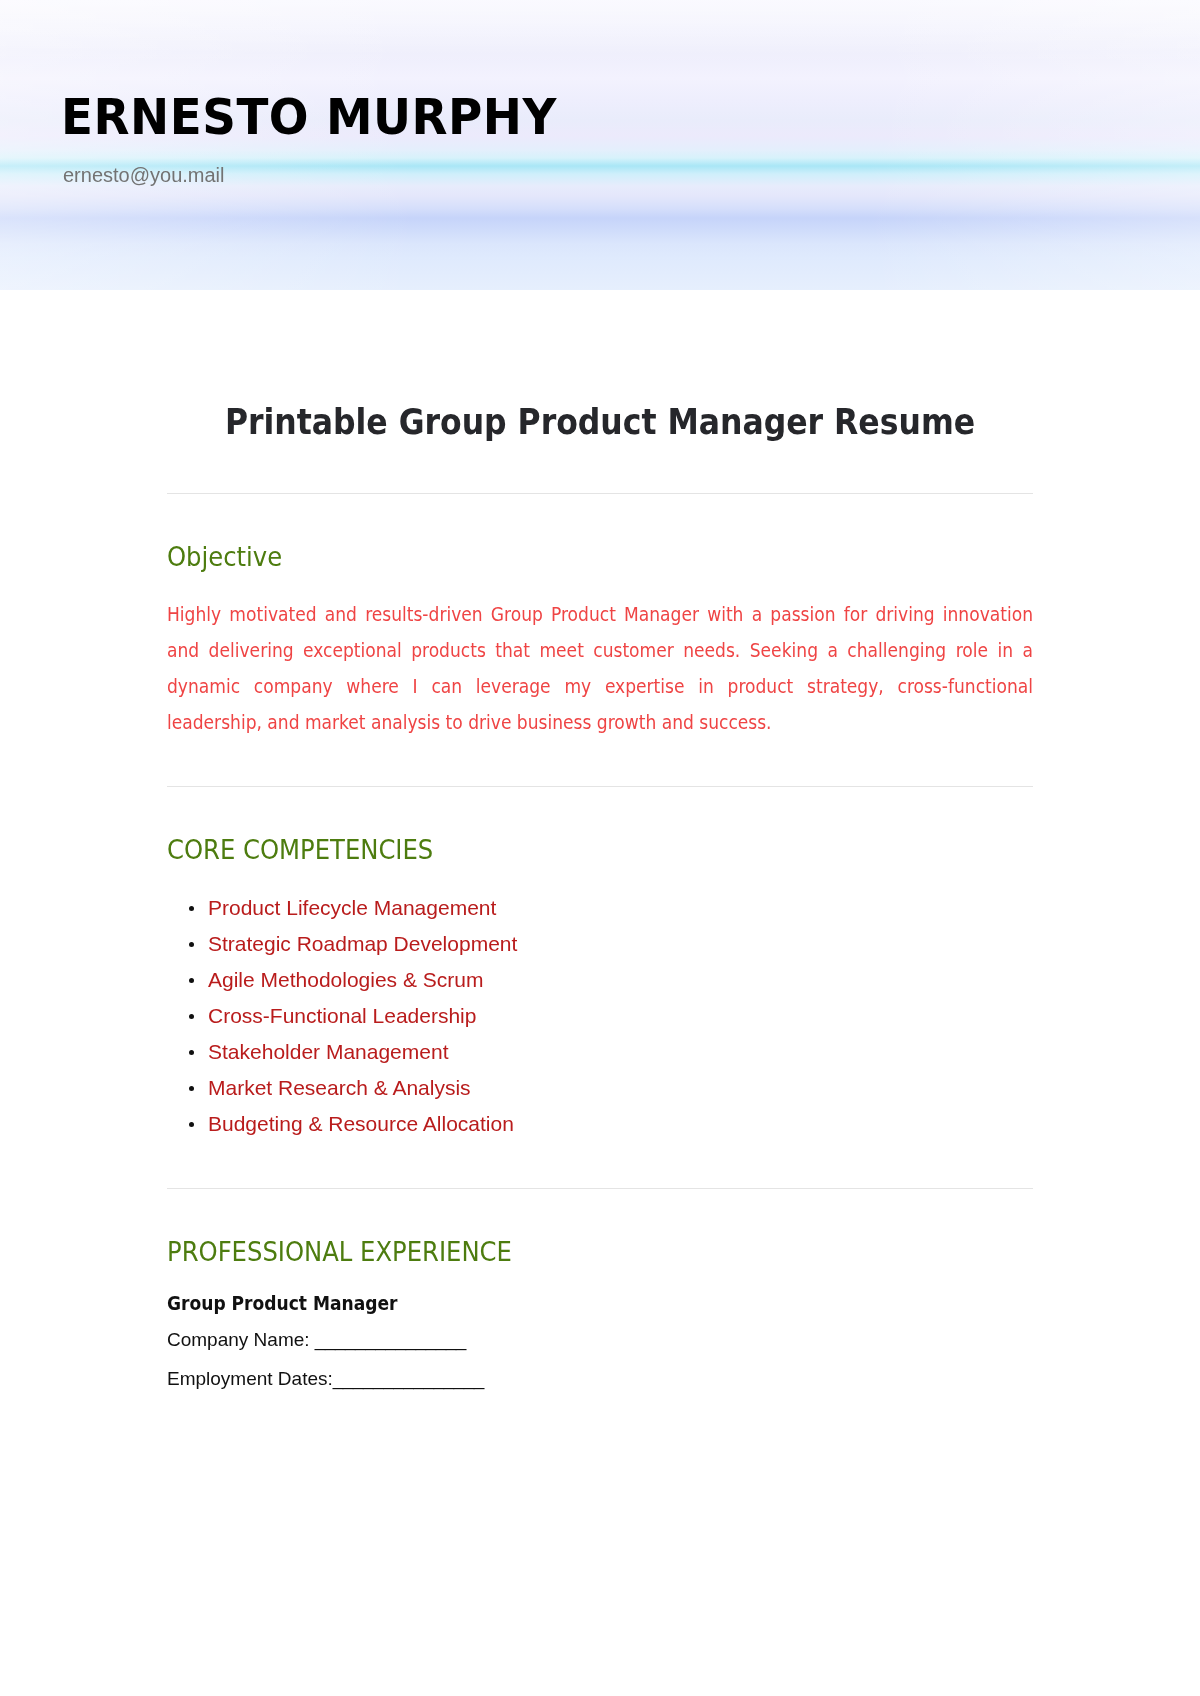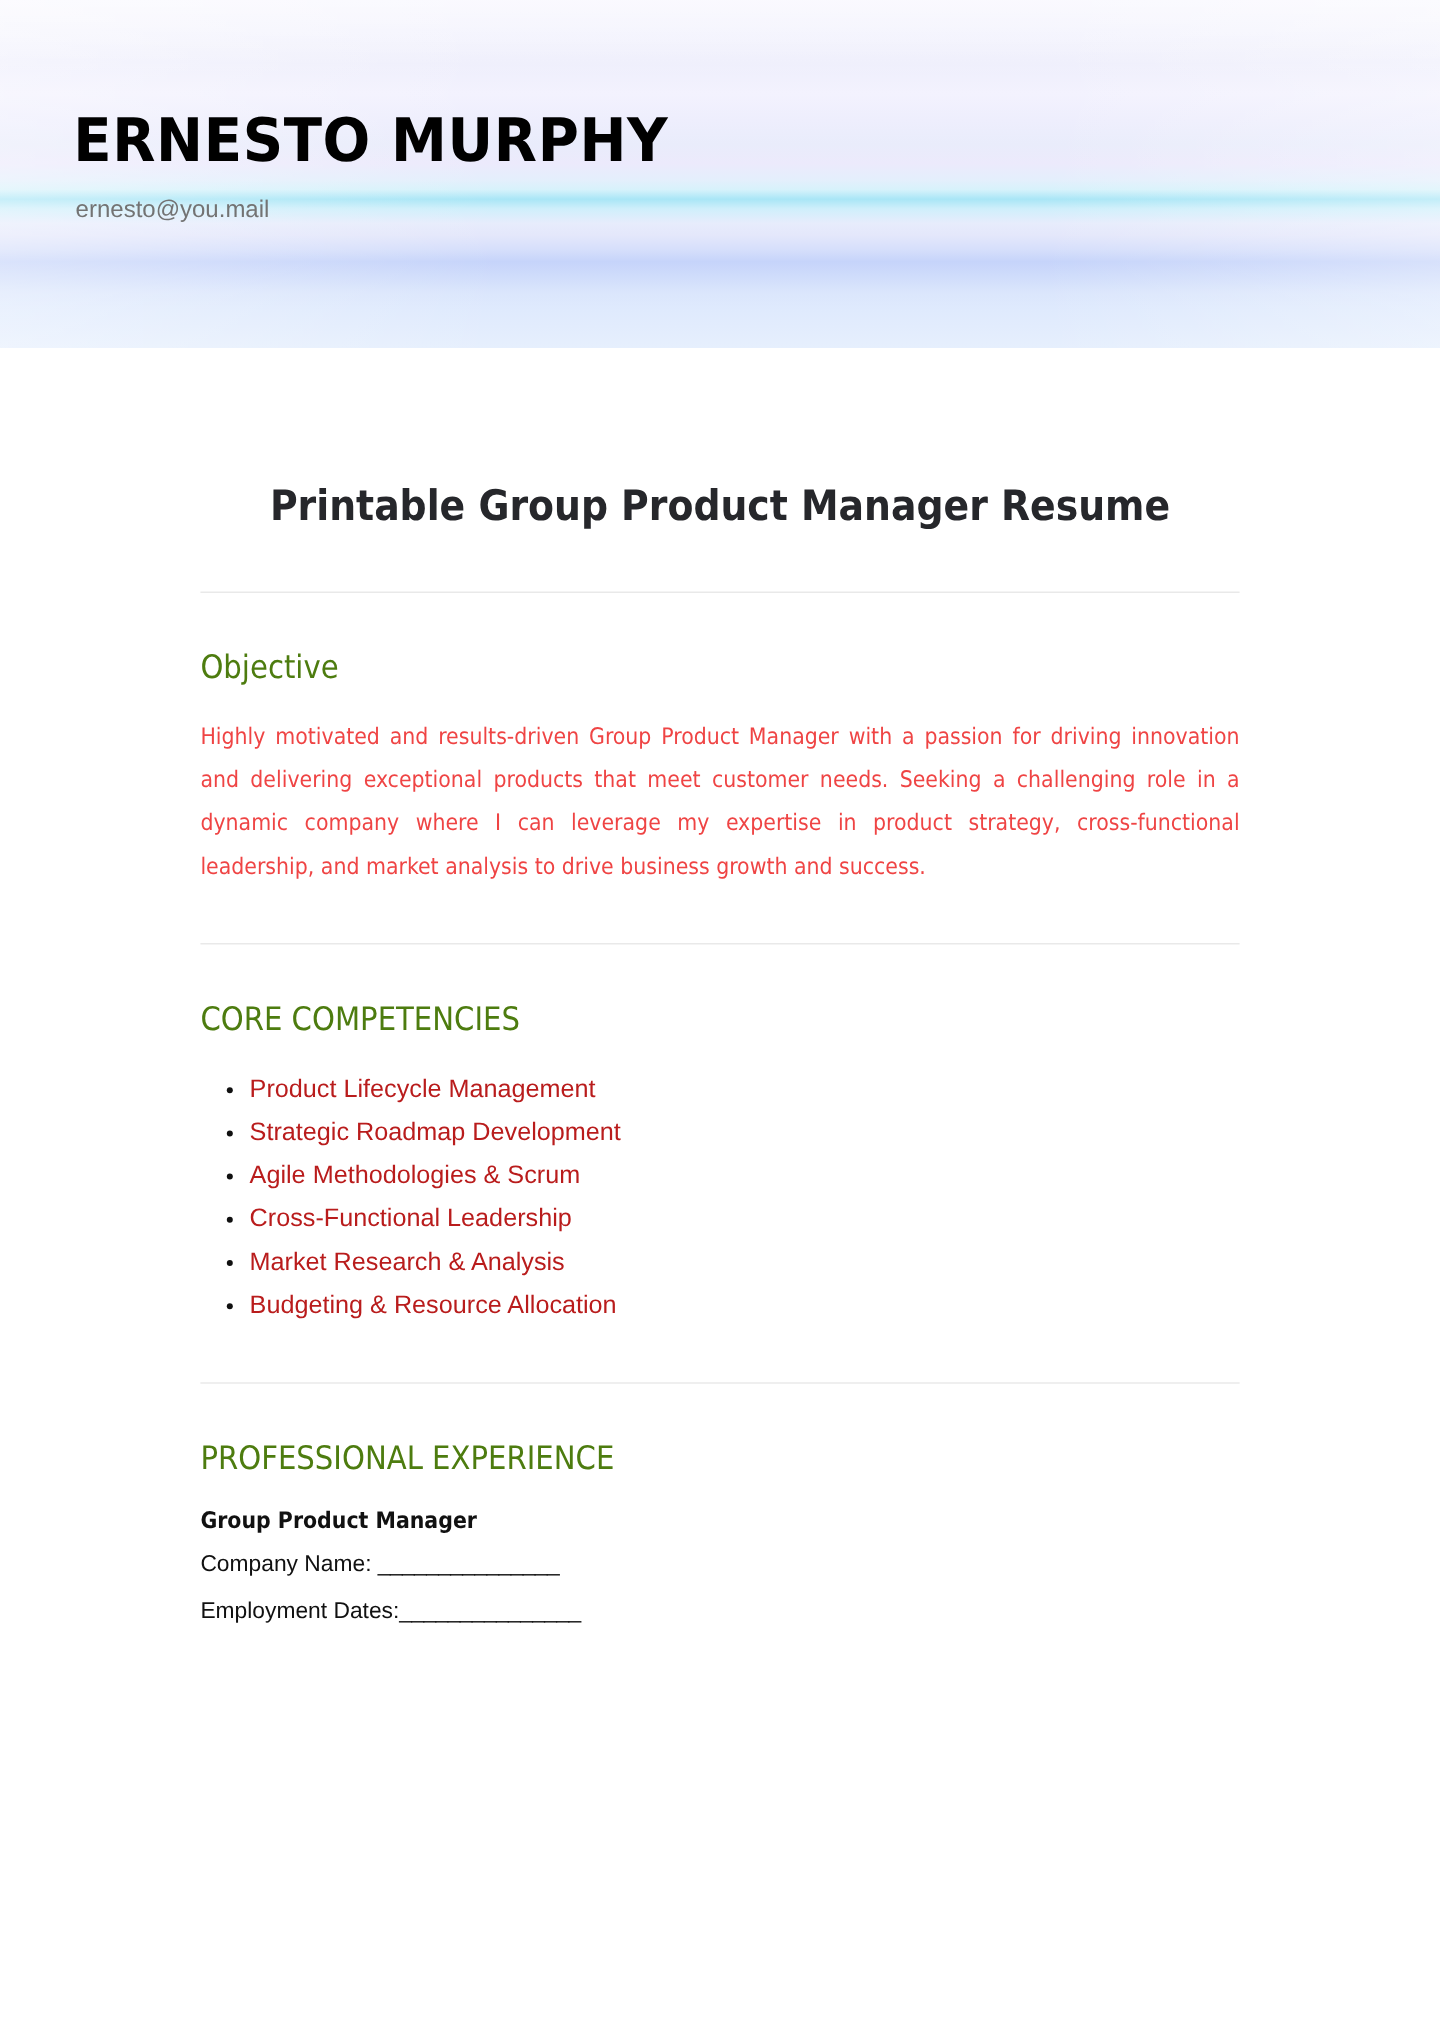--- a/index.html
+++ b/index.html
@@ -216,20 +216,21 @@
     <p class="body-paragraph">Highly motivated and results-driven Group Product Manager with a passion for driving innovation and delivering exceptional products that meet customer needs. Seeking a challenging role in a dynamic company where I can leverage my expertise in product strategy, cross-functional leadership, and market analysis to drive business growth and success.</p>
 
     <hr class="rule rule-objective">
 
     <h3 class="section-heading h-core">CORE COMPETENCIES</h3>
     <ul class="bullet-list">
       <li>Product Lifecycle Management</li>
       <li>Strategic Roadmap Development</li>
       <li>Agile Methodologies &amp; Scrum</li>
       <li>Cross-Functional Leadership</li>
+      <li>Stakeholder Management</li>
       <li>Market Research &amp; Analysis</li>
       <li>Budgeting &amp; Resource Allocation</li>
     </ul>
 
     <hr class="rule rule-core">
 
     <h3 class="section-heading h-exp">PROFESSIONAL EXPERIENCE</h3>
 
     <div>
       <div class="job-title">Group Product Manager</div>

